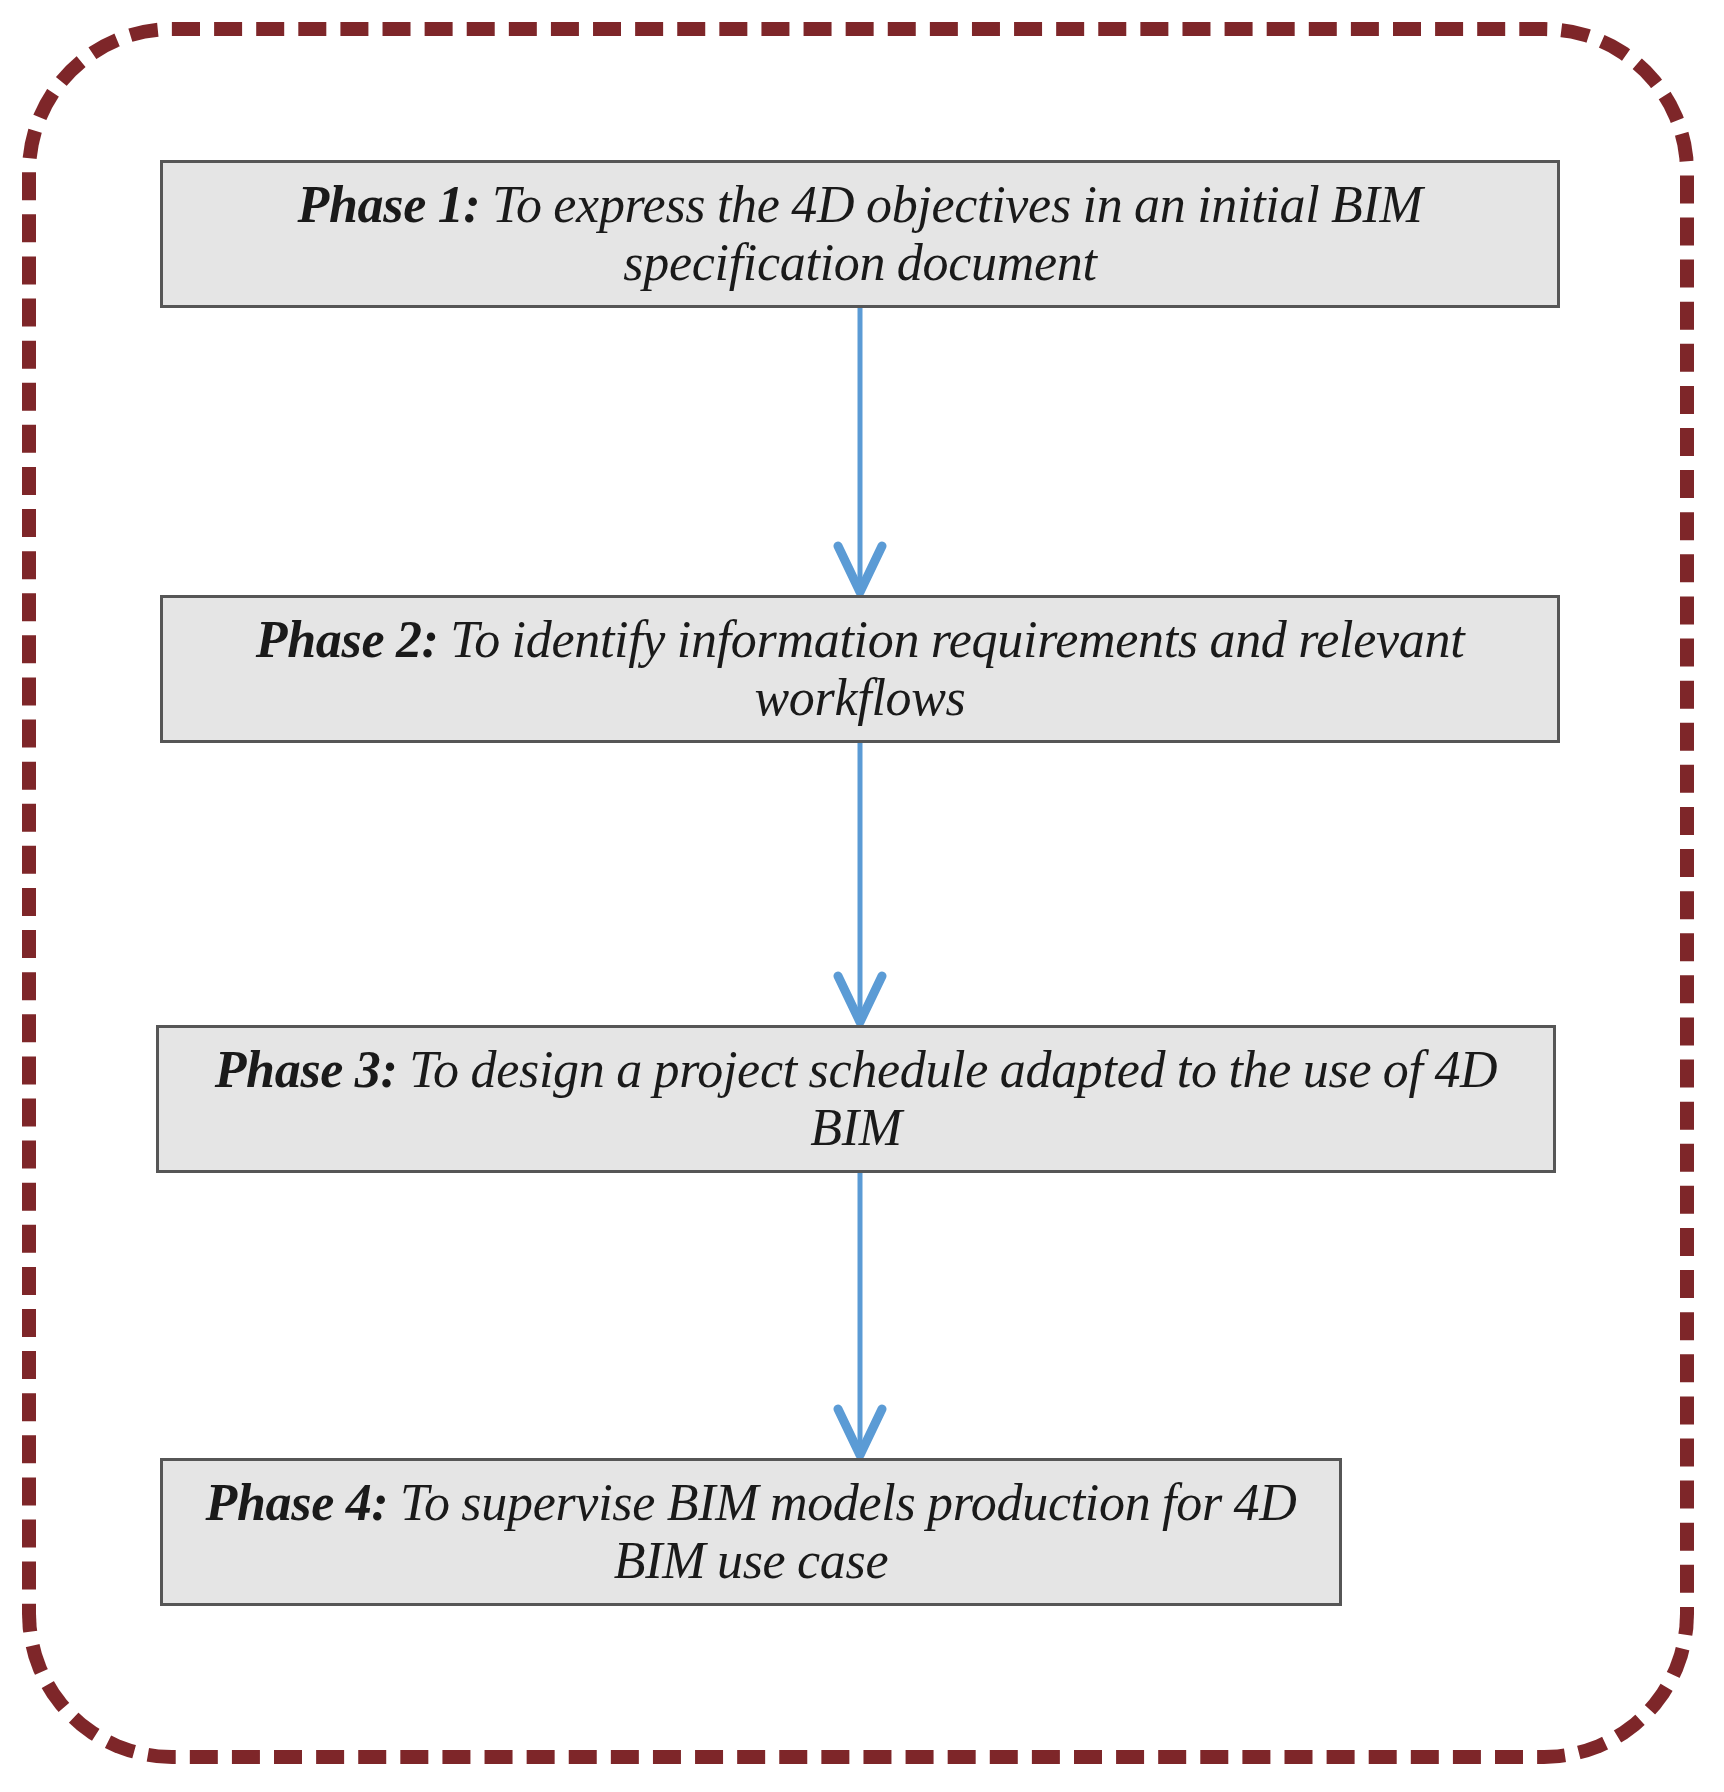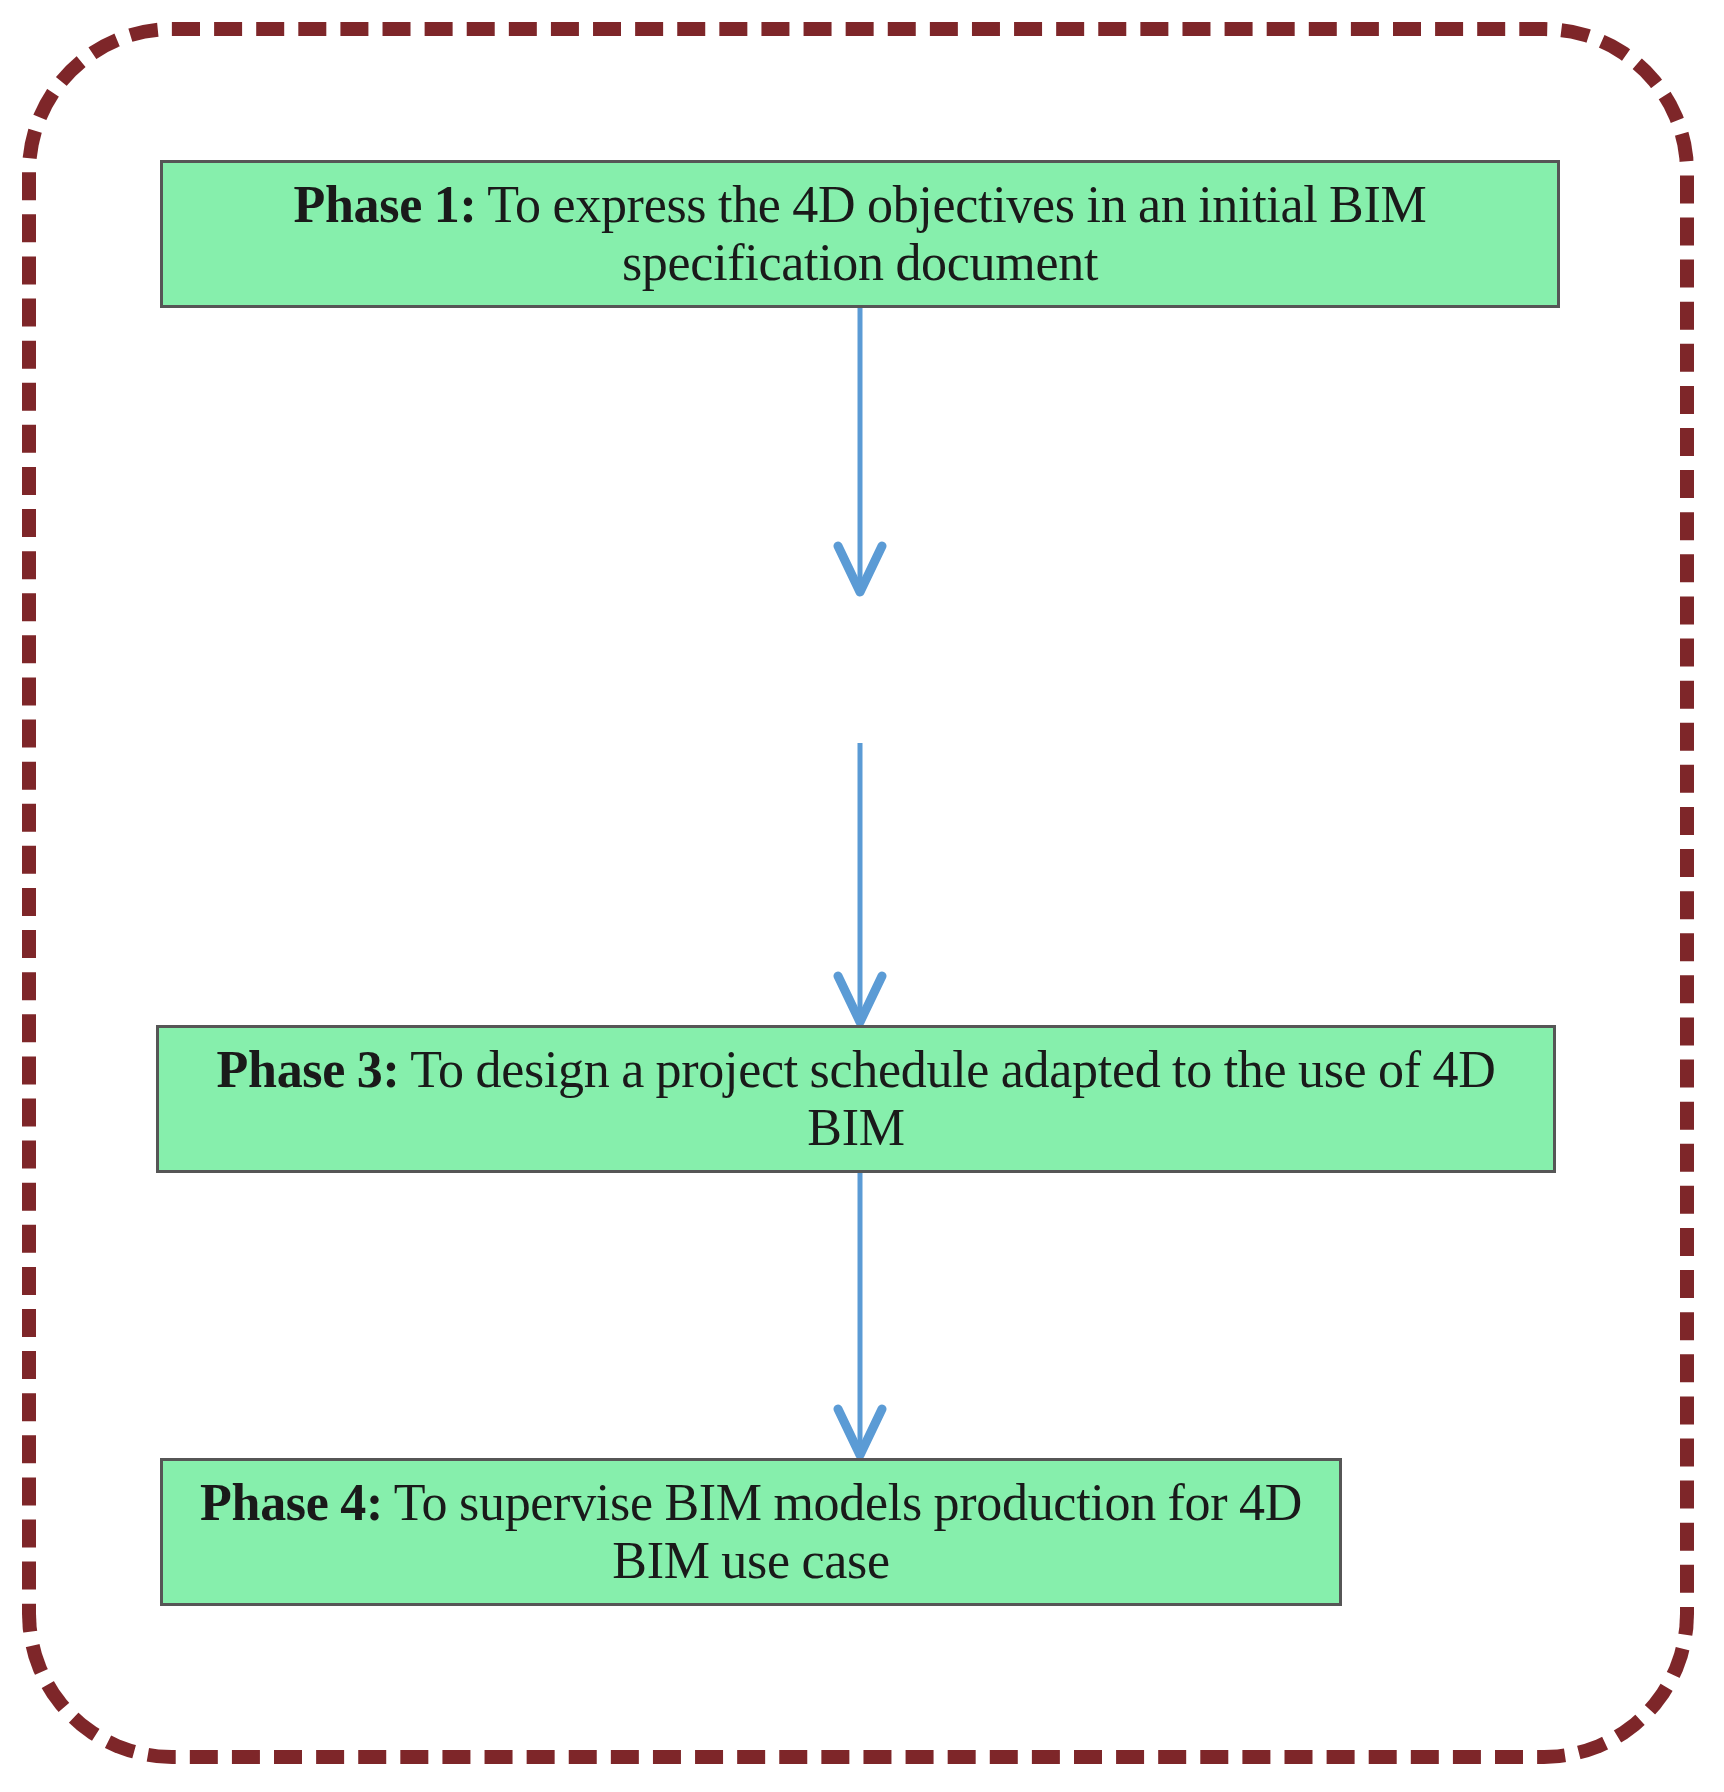--- a/index.html
+++ b/index.html
@@ -31,26 +31,27 @@
     border-radius: 150px;
     background: transparent;
     pointer-events: none;
   }
 
   
   .phase-box {
     position: absolute;
     box-sizing: border-box;
     border: 3px solid #565656;
-    background: #86efac;
+    background: #e5e5e5;
     display: flex;
     align-items: center;
     justify-content: center;
     text-align: center;
     padding: 6px 20px;
+    font-style: italic;
   }
   .phase-text {
     font-size: 52px;
     line-height: 1.12;
     color: #1a1a1a;
     letter-spacing: -0.3px;
     word-spacing: -1px;
   }
   .phase-text b {
     font-weight: 700;
@@ -82,20 +83,25 @@
     <div class="phase-text">
       <b>Phase 1:</b><span> To express the 4D objectives in an initial BIM specification document</span>
     </div>
   </div>
 
   <svg class="connector" id="connector-1" viewBox="0 0 60 290" preserveAspectRatio="none">
     <line x1="30" y1="0" x2="30" y2="282" stroke="#5B9BD5" stroke-width="5"></line>
     <path d="M 8 238 L 30 284 L 52 238" fill="none" stroke="#5B9BD5" stroke-width="9" stroke-linecap="round" stroke-linejoin="round"></path>
   </svg>
 
+  <div class="phase-box" id="phase-box-2">
+    <div class="phase-text">
+      <b>Phase 2:</b><span> To identify information requirements and relevant workflows</span>
+    </div>
+  </div>
 
   <svg class="connector" id="connector-2" viewBox="0 0 60 285" preserveAspectRatio="none">
     <line x1="30" y1="0" x2="30" y2="277" stroke="#5B9BD5" stroke-width="5"></line>
     <path d="M 8 233 L 30 279 L 52 233" fill="none" stroke="#5B9BD5" stroke-width="9" stroke-linecap="round" stroke-linejoin="round"></path>
   </svg>
 
   <div class="phase-box" id="phase-box-3">
     <div class="phase-text">
       <b>Phase 3:</b><span> To design a project schedule adapted to the use of 4D BIM</span>
     </div>

